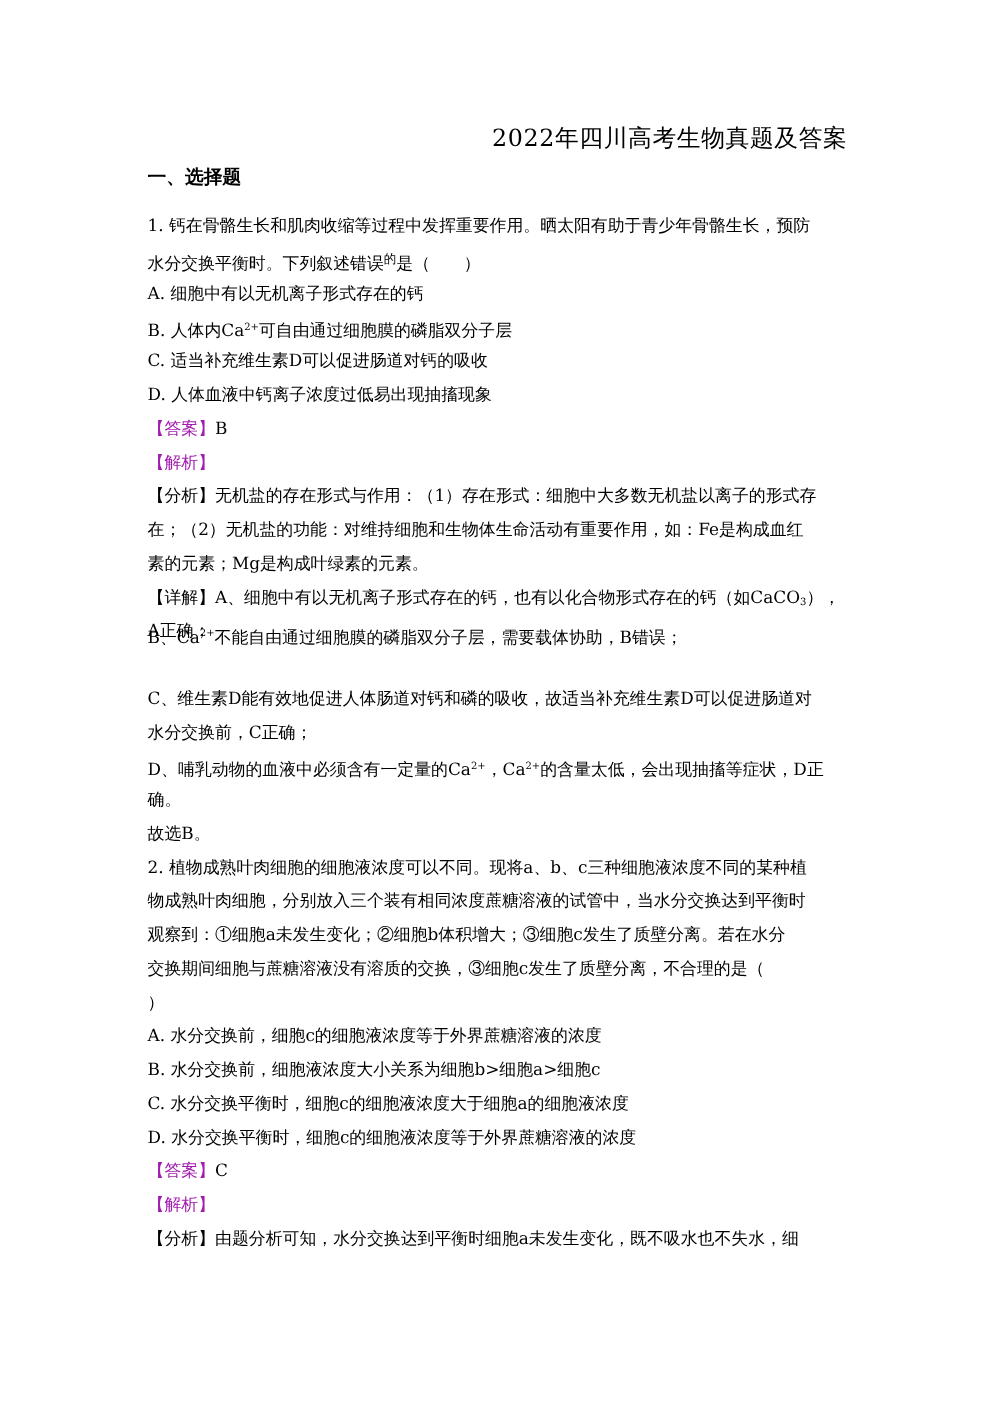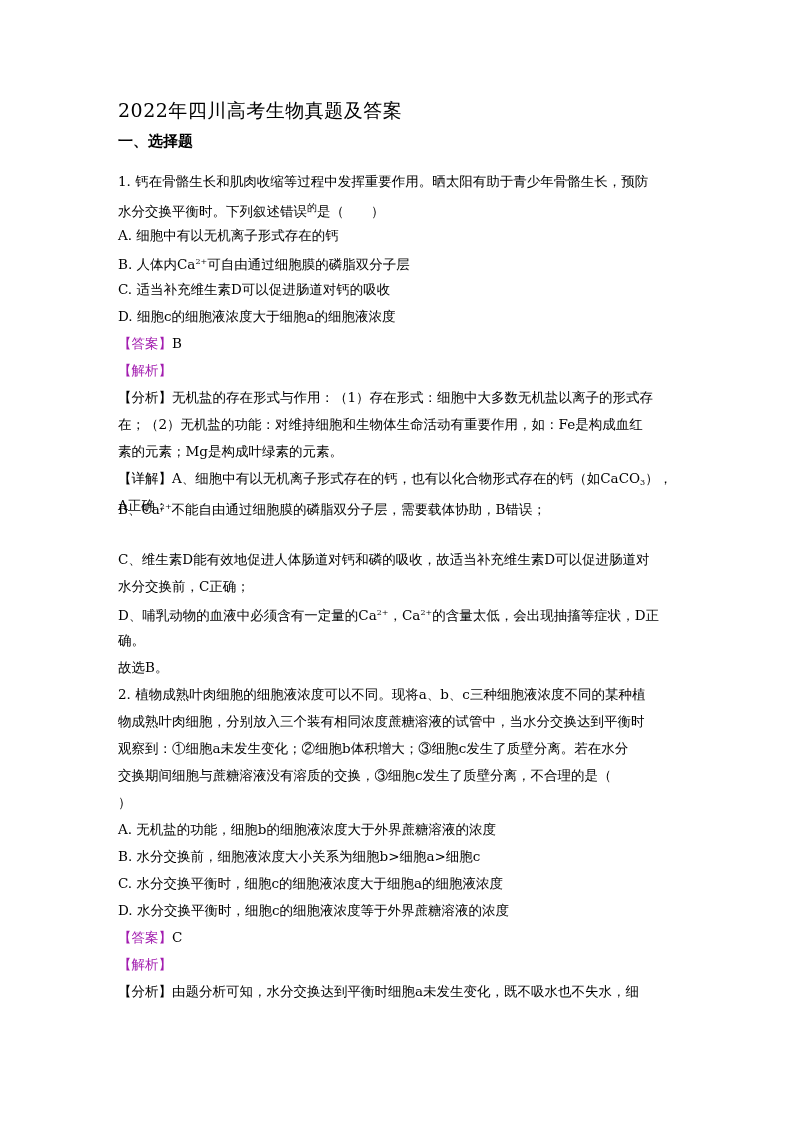--- a/index.html
+++ b/index.html
@@ -1,19 +1,19 @@
 <!DOCTYPE html>
 <html><head>
 <meta charset="utf-8">
 <style>
   html, body { margin: 0; padding: 0; background: #ffffff; }
   body { width: 794px; height: 1123px; position: relative; overflow: hidden;
          font-family: "DejaVu Serif", "Liberation Serif", serif; color: #000; }
   .page { position: absolute; left: 118px; top: 0; width: 560px; }
-  .title { position: absolute; left: 0; width: 560px; top: 98px; text-align: left;
+  .title { position: absolute; left: 0; width: 560px; top: 98px; text-align: right;
            font-size: 19px; letter-spacing: 0.5px; }
   .section { position: absolute; left: 0; top: 132px; font-size: 15px; font-weight: bold; }
   .line { position: absolute; left: 0; font-size: 13.5px; white-space: nowrap; line-height: 18px; }
   .blue { color: #a21caf; }
   sup, sub { font-size: 8px; }
   sup { vertical-align: 5px; }
   sub { vertical-align: -2px; }
   .small-de { font-size: 10px; vertical-align: 5px; }
 </style>
 </head>
@@ -21,40 +21,40 @@
 
 <div class="page">
   <div class="title">2022年四川高考生物真题及答案</div>
   <div class="section">一、选择题</div>
 
   <div class="line" style="top:172px">1. 钙在骨骼生长和肌肉收缩等过程中发挥重要作用。晒太阳有助于青少年骨骼生长，预防</div>
   <div class="line" style="top:199px"><span>水分交换平衡时。下列叙述错误</span><span class="small-de">的</span><span>是（　　）</span></div>
   <div class="line" style="top:226px">A. 细胞中有以无机离子形式存在的钙</div>
   <div class="line" style="top:253px"><span>B. 人体内Ca</span><sup>2+</sup><span>可自由通过细胞膜的磷脂双分子层</span></div>
   <div class="line" style="top:280px">C. 适当补充维生素D可以促进肠道对钙的吸收</div>
-  <div class="line" style="top:307px">D. 细胞c的细胞液浓度大于细胞a的细胞液浓度</div>
+  <div class="line" style="top:307px">D. 人体血液中钙离子浓度过低易出现抽搐现象</div>
   <div class="line" style="top:334px"><span class="blue">【答案】</span><span>B</span></div>
   <div class="line blue" style="top:361px">【解析】</div>
   <div class="line" style="top:388px"><span>【分析】</span><span>无机盐的存在形式与作用：（1）存在形式：细胞中大多数无机盐以离子的形式存</span></div>
   <div class="line" style="top:415px">在；（2）无机盐的功能：对维持细胞和生物体生命活动有重要作用，如：Fe是构成血红</div>
   <div class="line" style="top:442px">素的元素；Mg是构成叶绿素的元素。</div>
   <div class="line" style="top:469px"><span>【详解】</span><span>A、细胞中有以无机离子形式存在的钙，也有以化合物形式存在的钙（如CaCO</span><sub>3</sub><span>），</span></div>
   <div class="line" style="top:496px">A正确；</div>
   <div class="line" style="top:498px"><span>B、Ca</span><sup>2+</sup><span>不能自由通过细胞膜的磷脂双分子层，需要载体协助，B错误；</span></div>
   <div class="line" style="top:550px">C、维生素D能有效地促进人体肠道对钙和磷的吸收，故适当补充维生素D可以促进肠道对</div>
   <div class="line" style="top:577px">水分交换前，C正确；</div>
   <div class="line" style="top:604px"><span>D、哺乳动物的血液中必须含有一定量的Ca</span><sup>2+</sup><span>，Ca</span><sup>2+</sup><span>的含量太低，会出现抽搐等症状，D正</span></div>
   <div class="line" style="top:631px">确。</div>
   <div class="line" style="top:658px">故选B。</div>
 
   <div class="line" style="top:685px">2. 植物成熟叶肉细胞的细胞液浓度可以不同。现将a、b、c三种细胞液浓度不同的某种植</div>
   <div class="line" style="top:712px">物成熟叶肉细胞，分别放入三个装有相同浓度蔗糖溶液的试管中，当水分交换达到平衡时</div>
   <div class="line" style="top:739px">观察到：①细胞a未发生变化；②细胞b体积增大；③细胞c发生了质壁分离。若在水分</div>
   <div class="line" style="top:766px">交换期间细胞与蔗糖溶液没有溶质的交换，③细胞c发生了质壁分离，不合理的是（</div>
   <div class="line" style="top:793px">）</div>
-  <div class="line" style="top:820px">A. 无机盐的功能，细胞b的细胞液浓度大于外界蔗糖溶液的浓度</div>
+  <div class="line" style="top:820px">A. 水分交换前，细胞c的细胞液浓度等于外界蔗糖溶液的浓度</div>
   <div class="line" style="top:847px">B. 水分交换前，细胞液浓度大小关系为细胞b&gt;细胞a&gt;细胞c</div>
   <div class="line" style="top:874px">C. 水分交换平衡时，细胞c的细胞液浓度大于细胞a的细胞液浓度</div>
   <div class="line" style="top:901px">D. 水分交换平衡时，细胞c的细胞液浓度等于外界蔗糖溶液的浓度</div>
   <div class="line" style="top:928px"><span class="blue">【答案】</span><span>C</span></div>
   <div class="line blue" style="top:955px">【解析】</div>
   <div class="line" style="top:982px"><span>【分析】</span><span>由题分析可知，水分交换达到平衡时细胞a未发生变化，既不吸水也不失水，细</span></div>
 </div>
 
 </body></html>

